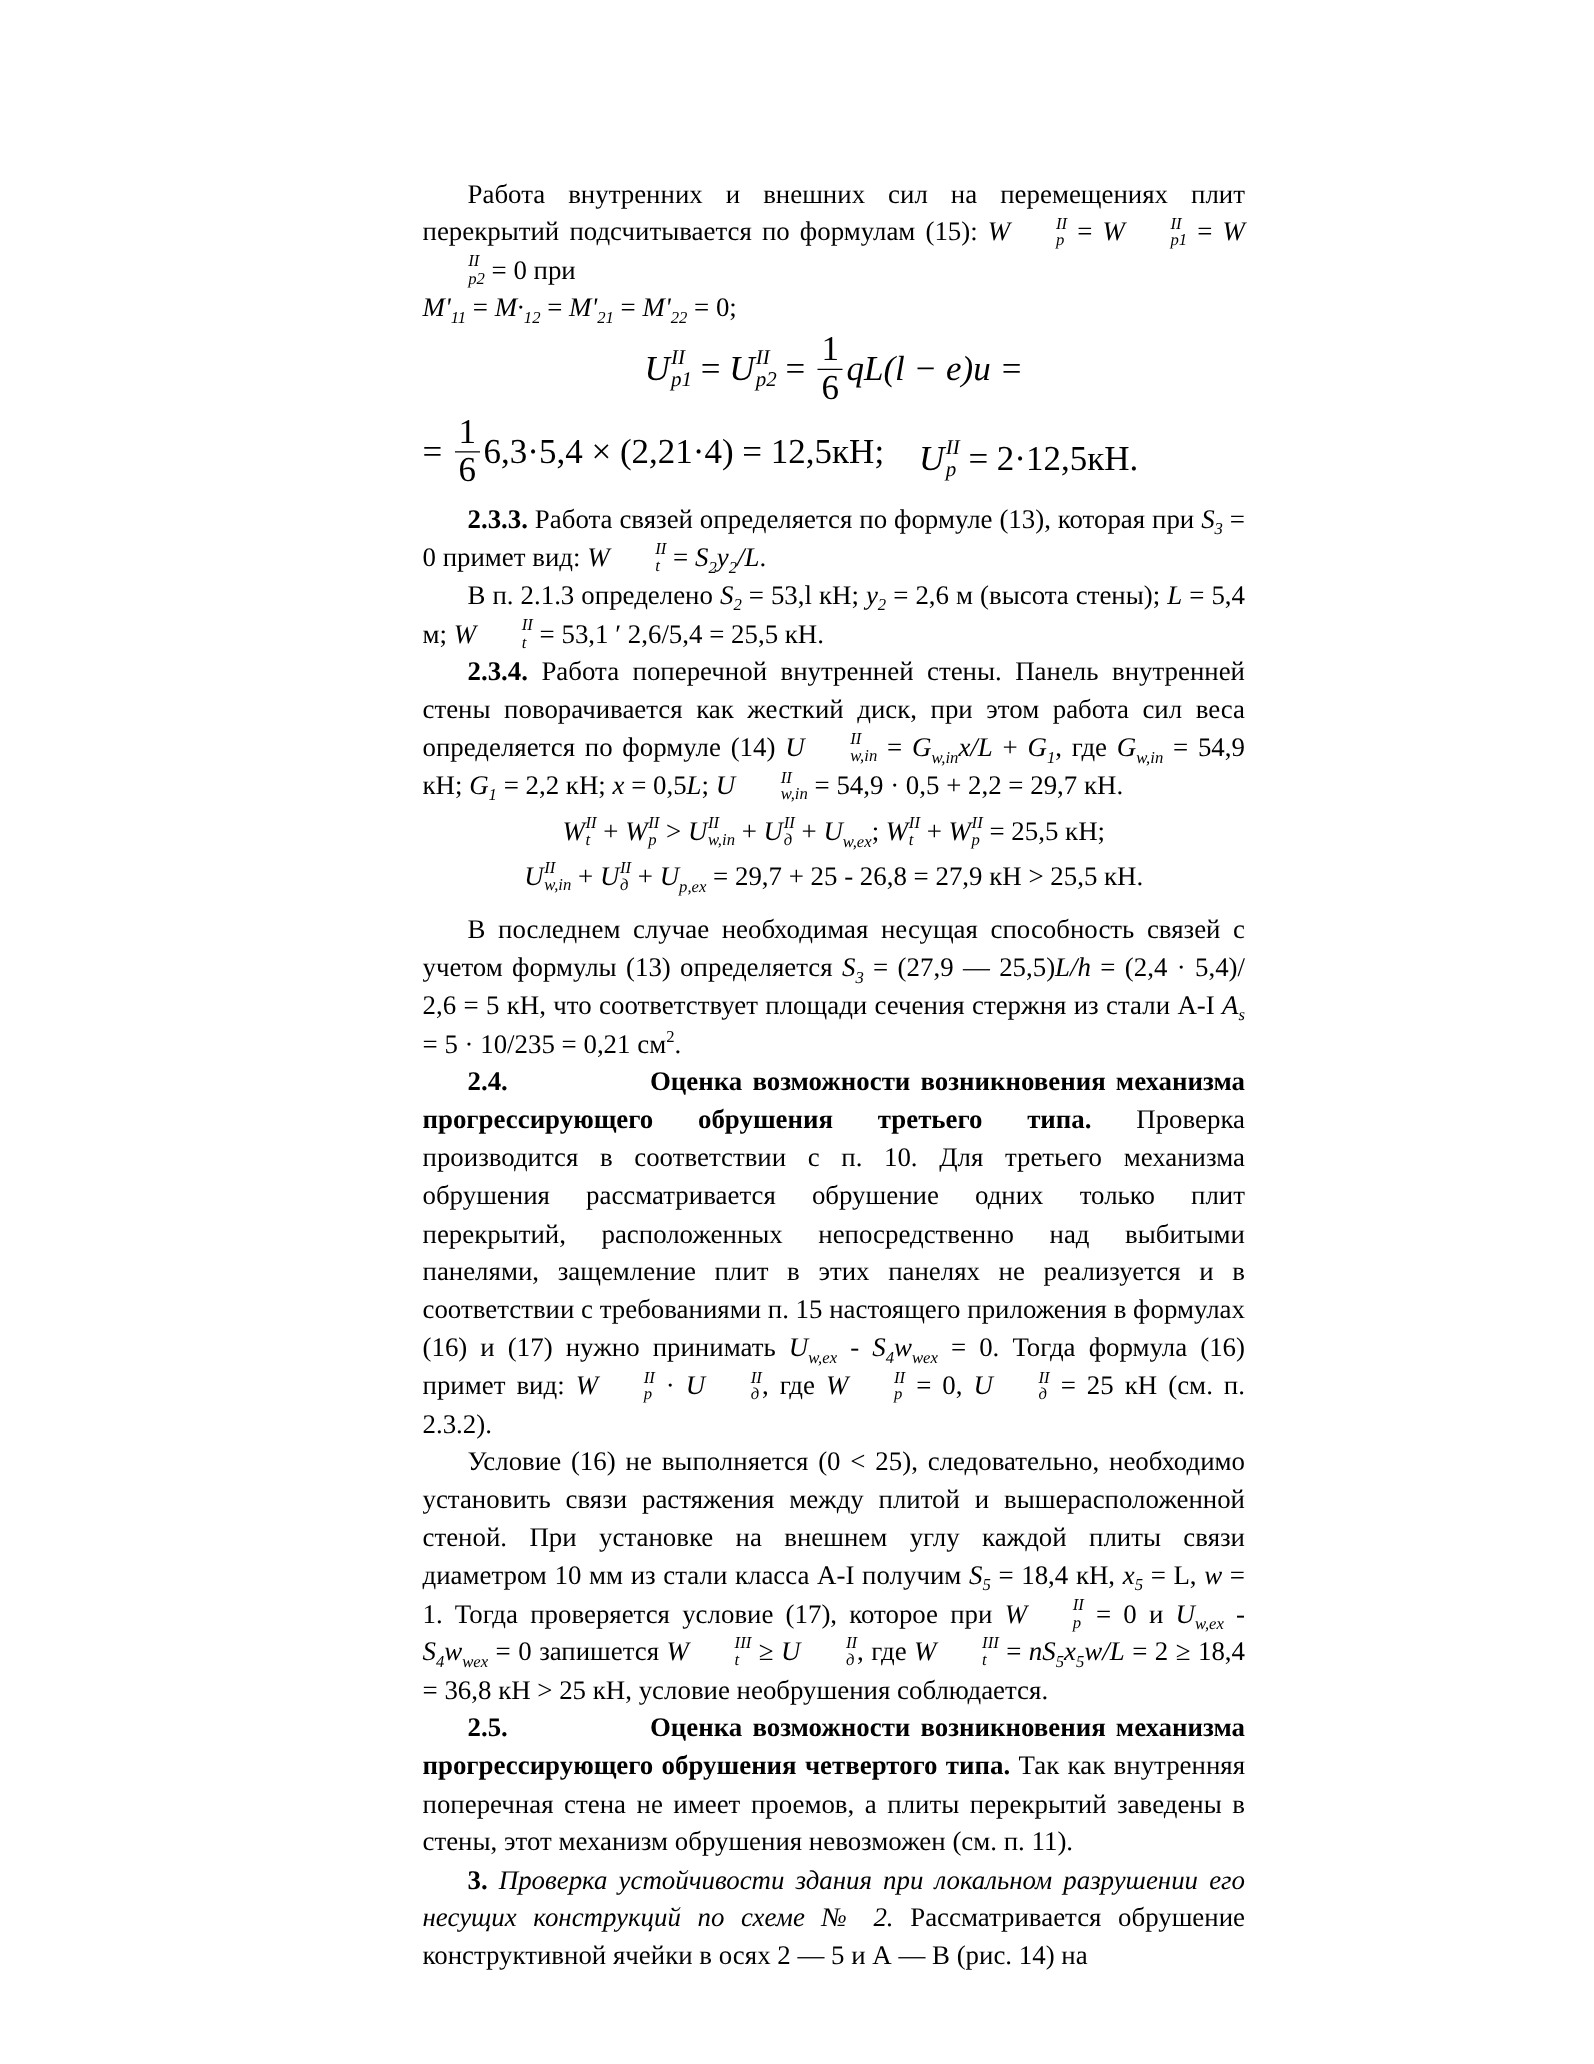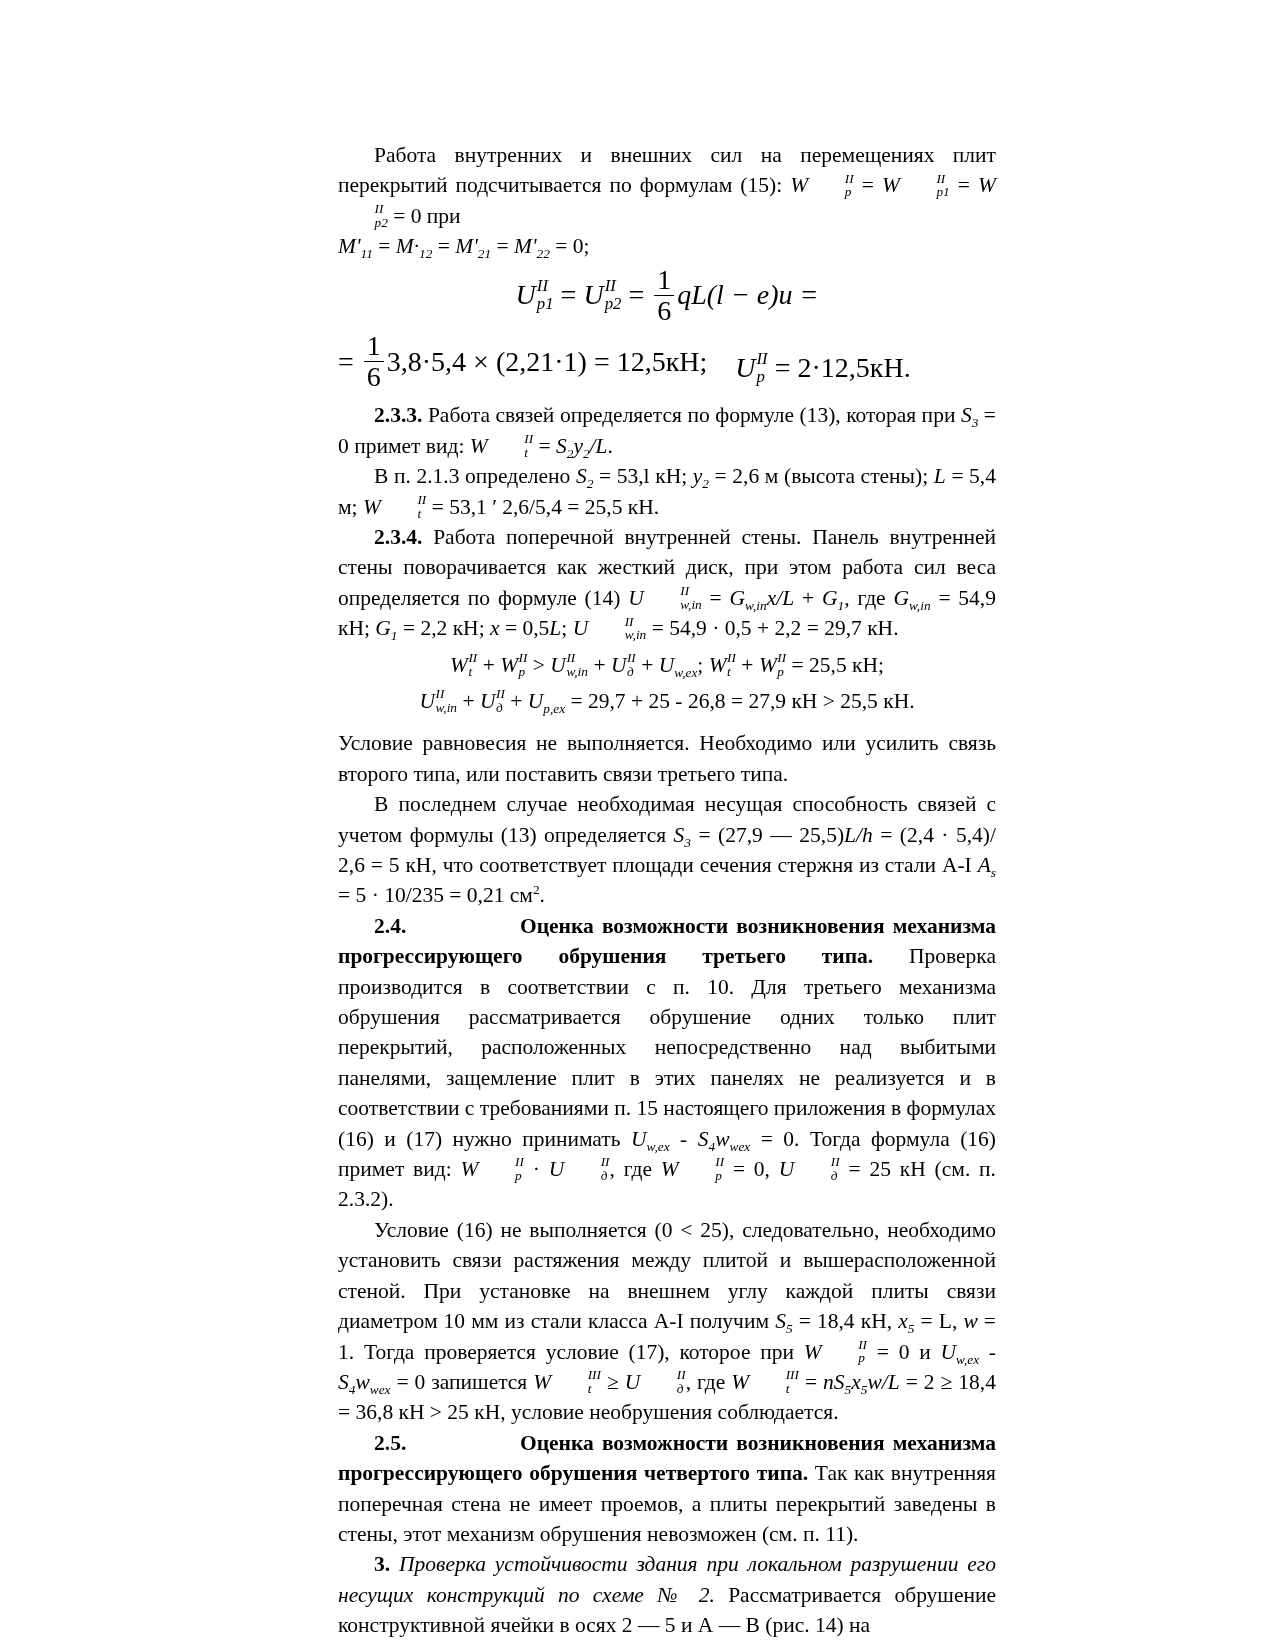--- a/index.html
+++ b/index.html
@@ -121,21 +121,21 @@
 
     <div class="eqline">
       <span class="eq-big">
         <span>U<span class="stack"><span class="a">II</span><span class="b2">p1</span></span></span><span class="rm"> = </span><span>U<span class="stack"><span class="a">II</span><span class="b2">p2</span></span></span><span class="rm"> = </span><span class="frac"><span class="num">1</span><span class="den">6</span></span><span>qL(l − e)u =</span>
       </span>
     </div>
 
     <div class="gapsm"></div>
 
     <div class="row-eq">
-      <span class="eq-big eq-left"><span class="rm">= </span><span class="frac"><span class="num">1</span><span class="den">6</span></span><span class="rm">3,8·5,4 × (2,21·1) = 12,5кН;</span></span>
+      <span class="eq-big eq-left"><span class="rm">= </span><span class="frac"><span class="num">1</span><span class="den">6</span></span><span class="rm">6,3·5,4 × (2,21·4) = 12,5кН;</span></span>
       <span class="eq-big eq-right"><span>U<span class="stack"><span class="a">II</span><span class="b2">p</span></span></span><span class="rm"> = 2·12,5кН.</span></span>
     </div>
 
     <div class="gapsm"></div>
 
     <p class="para indent"><span class="b">2.3.3.</span><span> Работа связей определяется по формуле (13), которая при </span><span class="m">S<span class="sub">3</span></span><span> = 0 примет вид: </span><span class="m">W<span class="ss"><span class="a">II</span><span class="b2">t</span></span></span> = <span class="m">S<span class="sub">2</span>y<span class="sub">2</span>/L</span><span>.</span></p>
 
     <p class="para indent"><span>В п. 2.1.3 определено </span><span class="m">S<span class="sub">2</span></span><span> = 53,l кН; </span><span class="m">y<span class="sub">2</span></span><span> = 2,6 м (высота стены); </span><span class="m">L</span><span> = 5,4 м; </span><span class="m">W<span class="ss"><span class="a">II</span><span class="b2">t</span></span></span><span> = 53,1 ′ 2,6/5,4 = 25,5 кН.</span></p>
 
     <p class="para indent"><span class="b">2.3.4.</span><span> Работа поперечной внутренней стены. Панель внутренней стены поворачивается как жесткий диск, при этом работа сил веса определяется по формуле (14) </span><span class="m">U<span class="ss"><span class="a">II</span><span class="b2">w,in</span></span></span> = <span class="m">G<span class="sub">w,in</span>x/L</span><span> + </span><span class="m">G<span class="sub">1</span></span><span>, где </span><span class="m">G<span class="sub">w,in</span></span><span> = 54,9 кН; </span><span class="m">G<span class="sub">1</span></span><span> = 2,2 кН; </span><span class="m">x</span><span> = 0,5</span><span class="m">L</span><span>; </span><span class="m">U<span class="ss"><span class="a">II</span><span class="b2">w,in</span></span></span><span> = 54,9 · 0,5 + 2,2 = 29,7 кН.</span></p>
@@ -144,21 +144,20 @@
     <div class="gapsm"></div>
 
     <p class="eqline"><span class="m">W<span class="ss"><span class="a">II</span><span class="b2">t</span></span></span> + <span class="m">W<span class="ss"><span class="a">II</span><span class="b2">p</span></span></span> &gt; <span class="m">U<span class="ss"><span class="a">II</span><span class="b2">w,in</span></span></span> + <span class="m">U<span class="ss"><span class="a">II</span><span class="b2">д</span></span></span> + <span class="m">U<span class="sub">w,ex</span></span>; <span class="m">W<span class="ss"><span class="a">II</span><span class="b2">t</span></span></span> + <span class="m">W<span class="ss"><span class="a">II</span><span class="b2">p</span></span></span> = <span>25,5 кН;</span></p>
 
     <div class="gapsm"></div>
 
     <p class="eqline"><span class="m">U<span class="ss"><span class="a">II</span><span class="b2">w,in</span></span></span> + <span class="m">U<span class="ss"><span class="a">II</span><span class="b2">д</span></span></span> + <span class="m">U<span class="sub">p,ex</span></span><span> = 29,7 + 25 - 26,8 = 27,9 кН &gt; 25,5 кН.</span></p>
 
     <div class="gapmd"></div>
 
-    <p class="para noindent">Условие равновесия не выполняется. Необходимо или усилить связь второго типа, или поставить связи третьего типа.</p>
 
     <p class="para indent"><span>В последнем случае необходимая несущая способность связей с учетом формулы (13) определяется </span><span class="m">S<span class="sub">3</span></span><span> = (27,9 — 25,5)</span><span class="m">L/h</span><span> = (2,4 · 5,4)/ 2,6 = 5 кН, что соответствует площади сечения стержня из стали А-I </span><span class="m">A<span class="sub">s</span></span><span> = 5 · 10/235 = 0,21 см</span><span class="upr">2</span><span>.</span></p>
 
     <p class="para indent"><span class="b">2.4.</span><span class="b">&nbsp;&nbsp;&nbsp;&nbsp;&nbsp;&nbsp;&nbsp;&nbsp;&nbsp;&nbsp;&nbsp;&nbsp;&nbsp;&nbsp;<span>Оценка возможности возникновения механизма прогрессирующего обрушения третьего типа.</span></span><span> Проверка производится в соответствии с п. 10. Для третьего механизма обрушения рассматривается обрушение одних только плит перекрытий, расположенных непосредственно над выбитыми панелями, защемление плит в этих панелях не реализуется и в соответствии с требованиями п. 15 настоящего приложения в формулах (16) и (17) нужно принимать </span><span class="m">U<span class="sub">w,ex</span></span><span> - </span><span class="m">S<span class="sub">4</span>w<span class="sub">wex</span></span><span> = 0. Тогда формула (16) примет вид: </span><span class="m">W<span class="ss"><span class="a">II</span><span class="b2">p</span></span></span><span> · </span><span class="m">U<span class="ss"><span class="a">II</span><span class="b2">д</span></span></span><span>, где </span><span class="m">W<span class="ss"><span class="a">II</span><span class="b2">p</span></span></span><span> = 0, </span><span class="m">U<span class="ss"><span class="a">II</span><span class="b2">д</span></span></span><span> = 25 кН (см. п. 2.3.2).</span></p>
 
     <p class="para indent"><span>Условие (16) не выполняется (0 &lt; 25), следовательно, необходимо установить связи растяжения между плитой и вышерасположенной стеной. При установке на внешнем углу каждой плиты связи диаметром 10 мм из стали класса А-I получим </span><span class="m">S<span class="sub">5</span></span><span> = 18,4 кН, </span><span class="m">x<span class="sub">5</span></span><span> = L, </span><span class="m">w</span><span> = 1. Тогда проверяется условие (17), которое при </span><span class="m">W<span class="ss"><span class="a">II</span><span class="b2">p</span></span></span><span> = 0 и </span><span class="m">U<span class="sub">w,ex</span></span><span> - </span><span class="m">S<span class="sub">4</span>w<span class="sub">wex</span></span><span> = 0 запишется </span><span class="m">W<span class="ss"><span class="a">III</span><span class="b2">t</span></span></span><span> ≥ </span><span class="m">U<span class="ss"><span class="a">II</span><span class="b2">д</span></span></span><span>, где </span><span class="m">W<span class="ss"><span class="a">III</span><span class="b2">t</span></span></span><span> = </span><span class="m">nS<span class="sub">5</span>x<span class="sub">5</span>w/L</span><span> = 2 ≥ 18,4 = 36,8 кН &gt; 25 кН, условие необрушения соблюдается.</span></p>
 
     <p class="para indent"><span class="b">2.5.</span><span class="b">&nbsp;&nbsp;&nbsp;&nbsp;&nbsp;&nbsp;&nbsp;&nbsp;&nbsp;&nbsp;&nbsp;&nbsp;&nbsp;&nbsp;<span>Оценка возможности возникновения механизма прогрессирующего обрушения четвертого типа.</span></span><span> Так как внутренняя поперечная стена не имеет проемов, а плиты перекрытий заведены в стены, этот механизм обрушения невозможен (см. п. 11).</span></p>
 
     <p class="para indent"><span class="b">3.</span> <span class="i">Проверка устойчивости здания при локальном разрушении его несущих конструкций по схеме № 2.</span><span> Рассматривается обрушение конструктивной ячейки в осях 2 — 5 и А — В (рис. 14) на </span></p>

